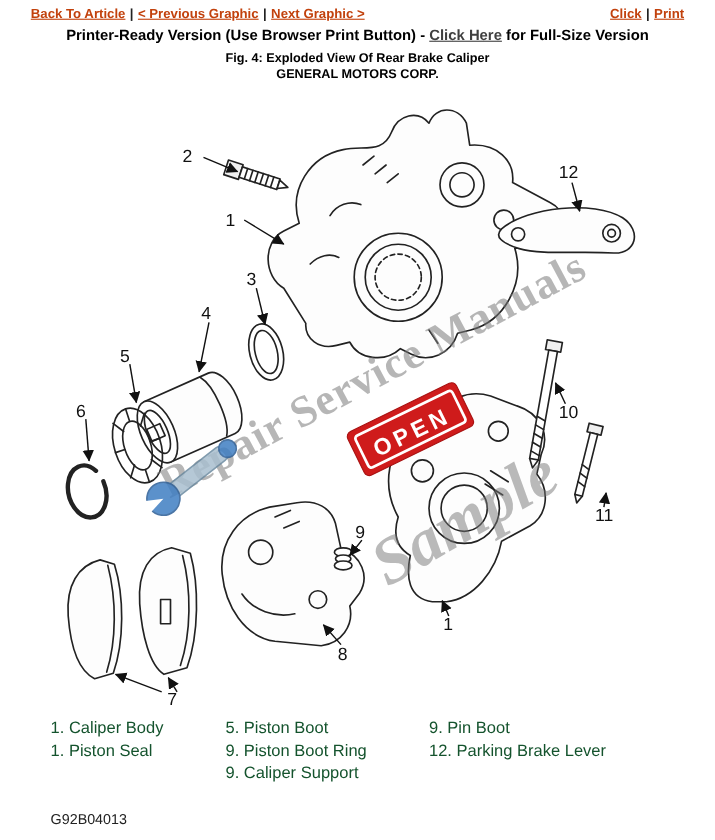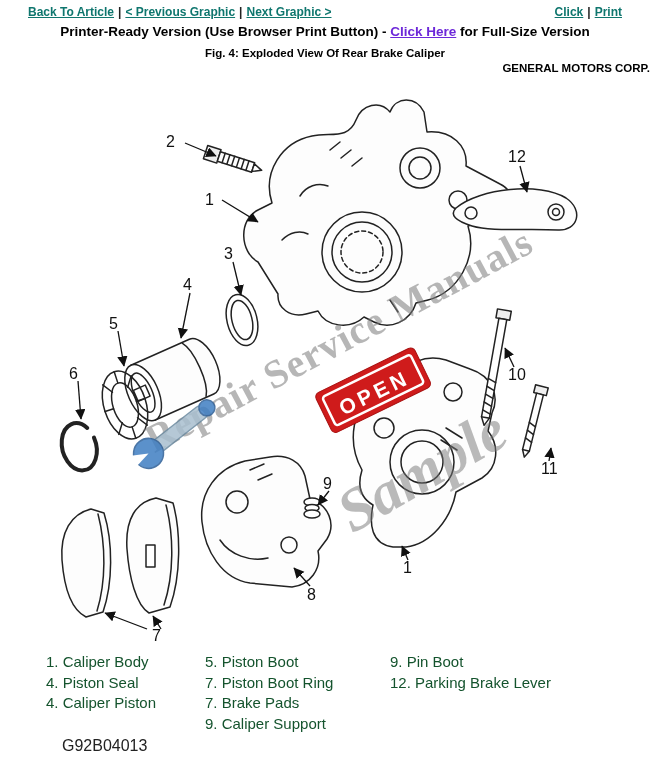--- a/index.html
+++ b/index.html
@@ -11,35 +11,35 @@
     overflow: hidden;
     font-family: "Liberation Sans", sans-serif;
     color: #000;
   }
   
   .topbar {
     position: absolute; top: 5px; left: 28px; right: 28px;
     display: flex; justify-content: space-between; align-items: baseline;
     font-size: 12px; font-weight: bold;
   }
-  .topbar a.link { color:#0f766e; text-decoration: underline; cursor: pointer; white-space: nowrap; }
+  .topbar a.link { color:#c2410c; text-decoration: underline; cursor: pointer; white-space: nowrap; }
   .sep { color:#222; margin: 0 4px; font-weight: bold; }
   
   .title-line {
     position: absolute; top: 24px; left: 0; width: 100%;
     text-align: center; font-size: 13.5px; font-weight: bold;
   }
-  .title-line a.link { color:#6d28d9; text-decoration: underline; cursor: pointer; }
+  .title-line a.link { color:#404040; text-decoration: underline; cursor: pointer; }
   .fig-caption {
     position: absolute; top: 47px; left: 0; width: 100%;
     text-align: center; font-size: 11.5px; font-weight: bold;
   }
   .company {
     position: absolute; top: 62px; left: 0; width: 100%;
-    text-align: right; font-size: 11.5px; font-weight: bold;
+    text-align: center; font-size: 11.5px; font-weight: bold;
   }
   
   svg.diagram { position: absolute; top: 0; left: 0; font-family: "Liberation Sans", sans-serif; }
   .callout-num { font-size: 16px; fill: #111; font-weight: normal; }
   .wm-brand {
     font-family: "Liberation Serif", serif;
     font-size: 40px; font-weight: bold;
     fill: rgba(122,122,122,0.55);
     letter-spacing: 1px;
   }
@@ -51,22 +51,22 @@
   .open-text { font-size: 21px; font-weight: bold; fill: #fff; letter-spacing: 4px; }
   
   .legend {
     position: absolute; top: 652px; left: 46px;
     display: flex; font-size: 15px; color:#14532d;
   }
   .legend-col { display: flex; flex-direction: column; line-height: 20.5px; }
   .legend-col.c1 { width: 159px; }
   .legend-col.c2 { width: 185px; }
   .part-code {
-    position: absolute; top: 737px; left: 62px;
-    font-size: 16px; color: #222;
+    position: absolute; top: 737px; left: 46px;
+    font-size: 13px; color: #222;
   }
 </style>
 </head>
 <body>
 
 <div class="page">
 
   <div class="topbar">
     <div>
       <a class="link">Back To Article</a><span class="sep">|</span><a class="link">&lt; Previous Graphic</a><span class="sep">|</span><a class="link">Next Graphic &gt;</a>
@@ -239,27 +239,25 @@
         <rect x="-55" y="-24" width="110" height="44" rx="5" fill="#cf1b1b" stroke="#a81212" stroke-width="1"></rect>
         <rect x="-49" y="-18" width="98" height="32" rx="3" fill="none" stroke="#ffffff" stroke-width="2.5"></rect>
         <text class="open-text" x="0" y="8" text-anchor="middle">OPEN</text>
       </g>
     </g>
   </svg>
 
   <div class="legend">
     <div class="legend-col c1">
       <div class="legend-item">1. Caliper Body</div>
-      <div class="legend-item">4. Piston Seal</div>
-      <div class="legend-item">4. Caliper Piston</div>
+      <div class="legend-item">1. Piston Seal</div>
     </div>
     <div class="legend-col c2">
       <div class="legend-item">5. Piston Boot</div>
-      <div class="legend-item">7. Piston Boot Ring</div>
-      <div class="legend-item">7. Brake Pads</div>
+      <div class="legend-item">9. Piston Boot Ring</div>
       <div class="legend-item">9. Caliper Support</div>
     </div>
     <div class="legend-col c3">
       <div class="legend-item">9. Pin Boot</div>
       <div class="legend-item">12. Parking Brake Lever</div>
     </div>
   </div>
 
   <div class="part-code">G92B04013</div>
 

